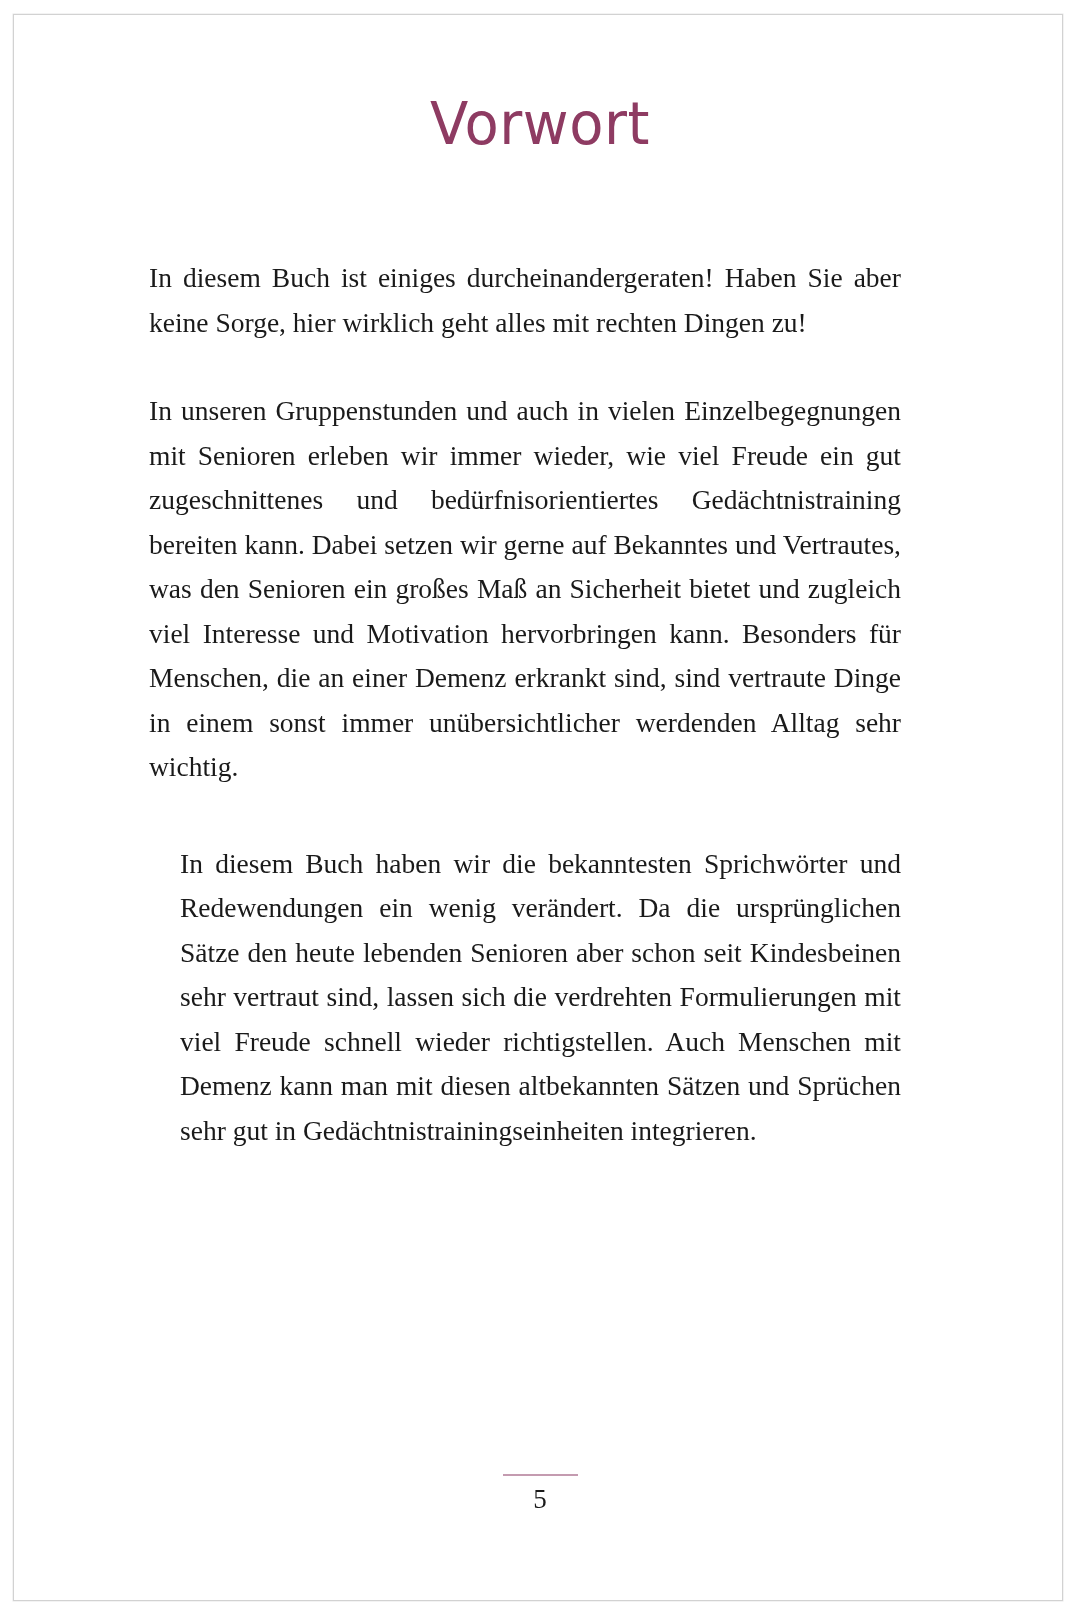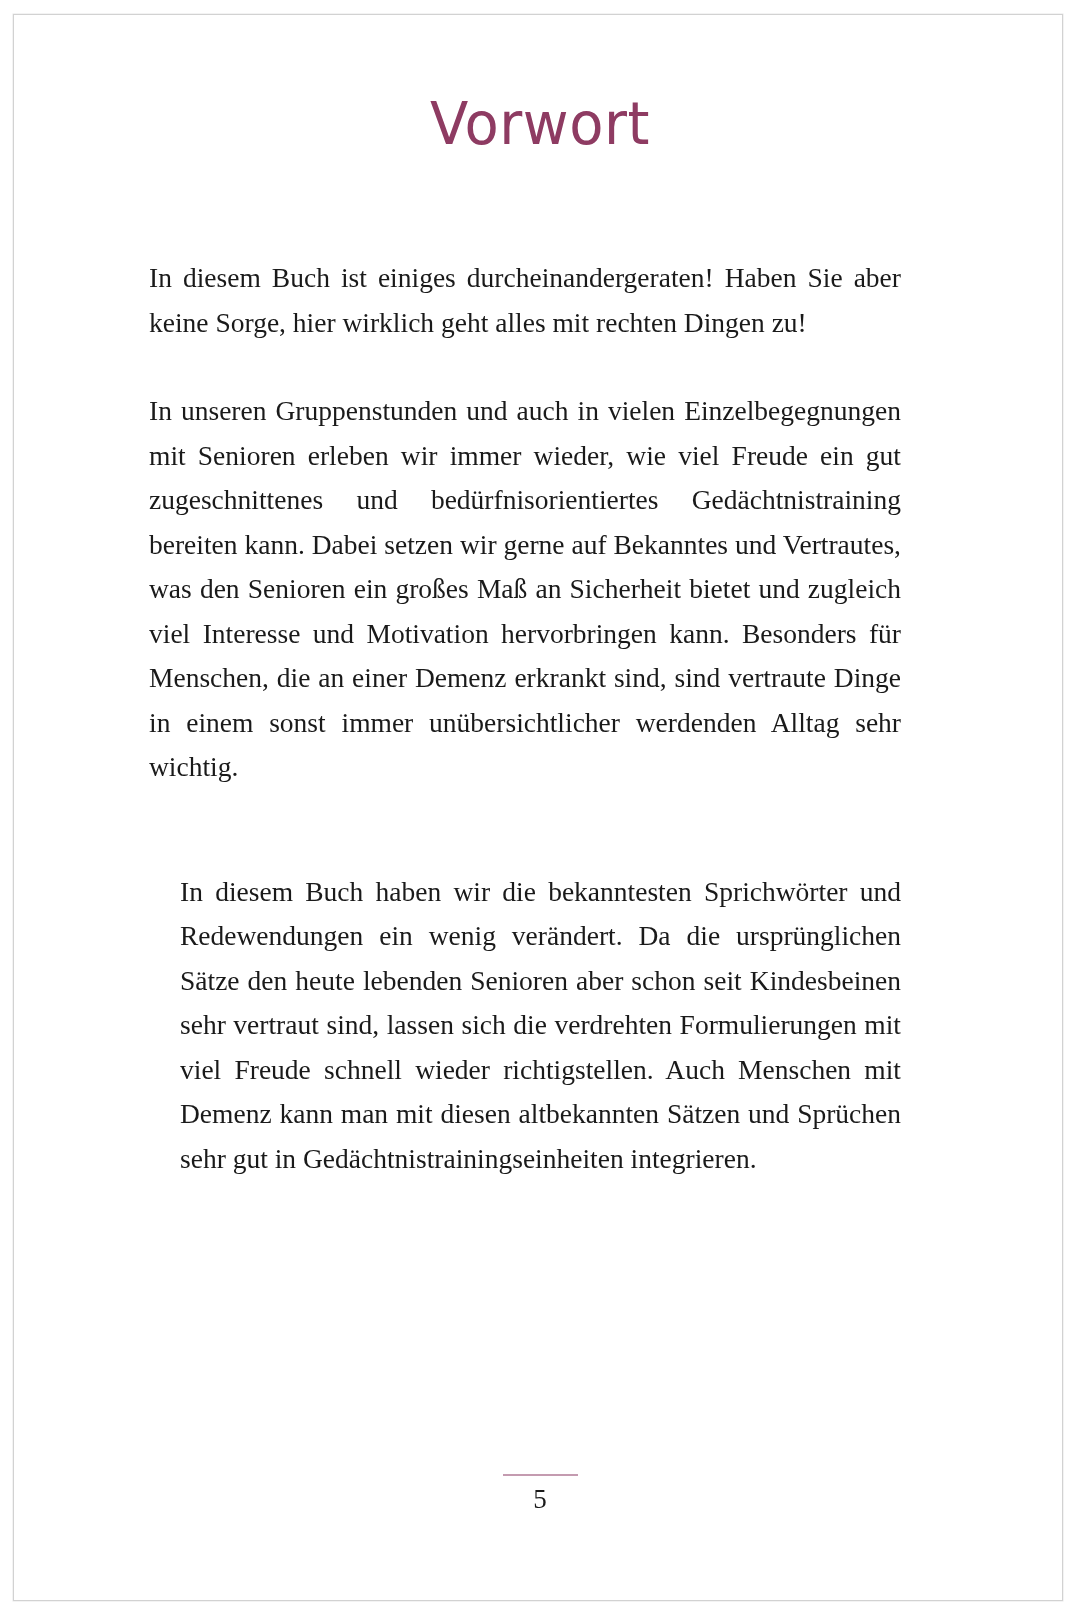--- a/index.html
+++ b/index.html
@@ -77,21 +77,21 @@
     -webkit-hyphens: manual;
   }
 
   .body-copy p:last-child {
     margin-bottom: 0;
     margin-left: 31px;
   }
 
   
   .body-copy p.para-1 { margin-bottom: 44px; }
-  .body-copy p.para-2 { margin-bottom: 80px; }
+  .body-copy p.para-2 { margin-bottom: 52px; }
 
   
   .body-copy p { text-align-last: left; }
 
   
   .page-footer {
     position: absolute;
     left: 0;
     top: 1474px;
     width: 1080px;

